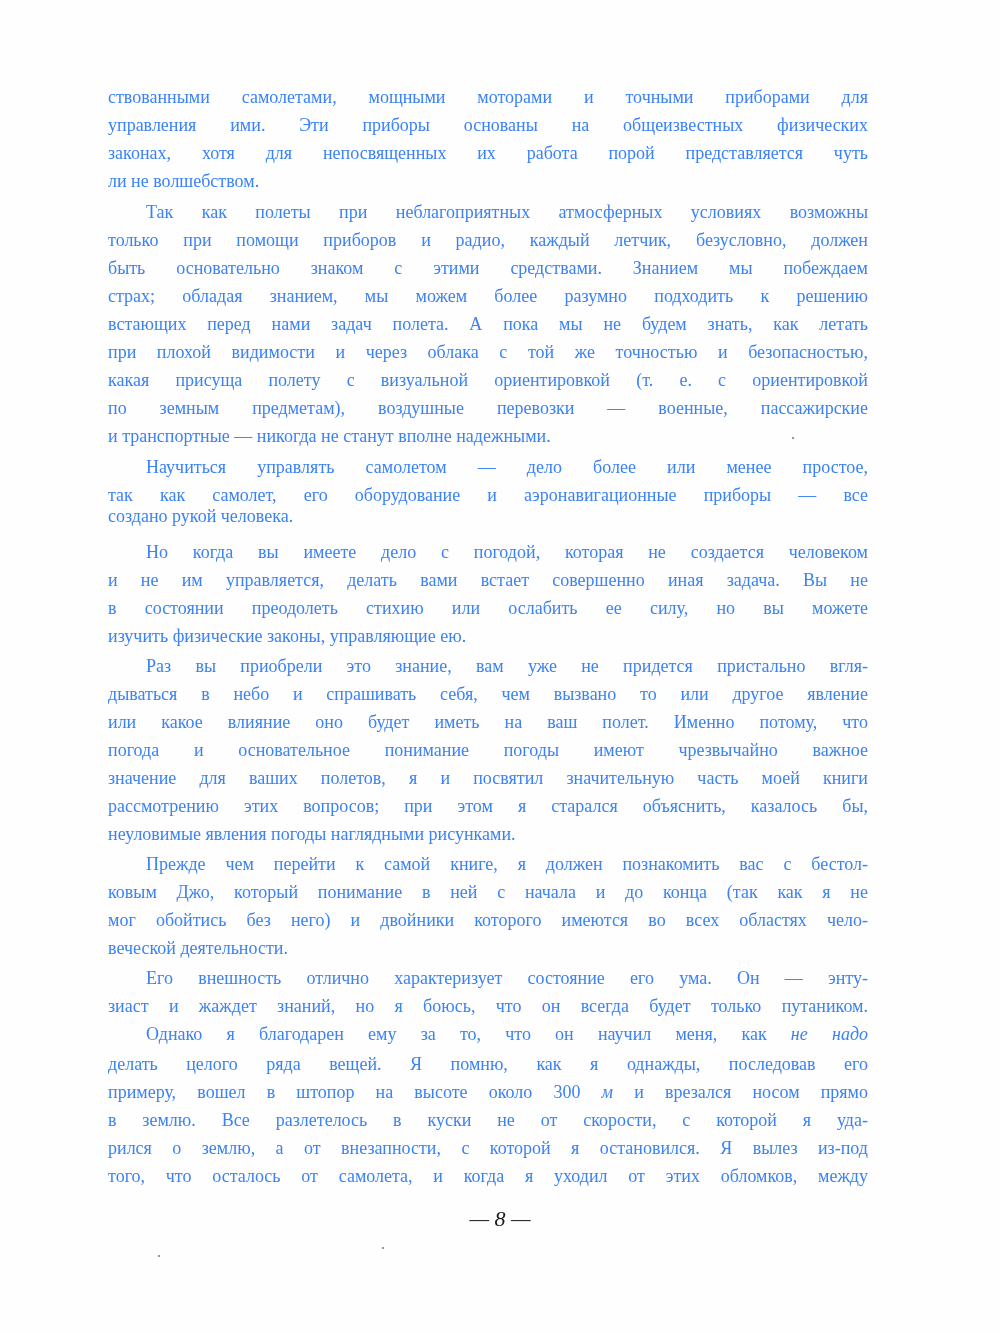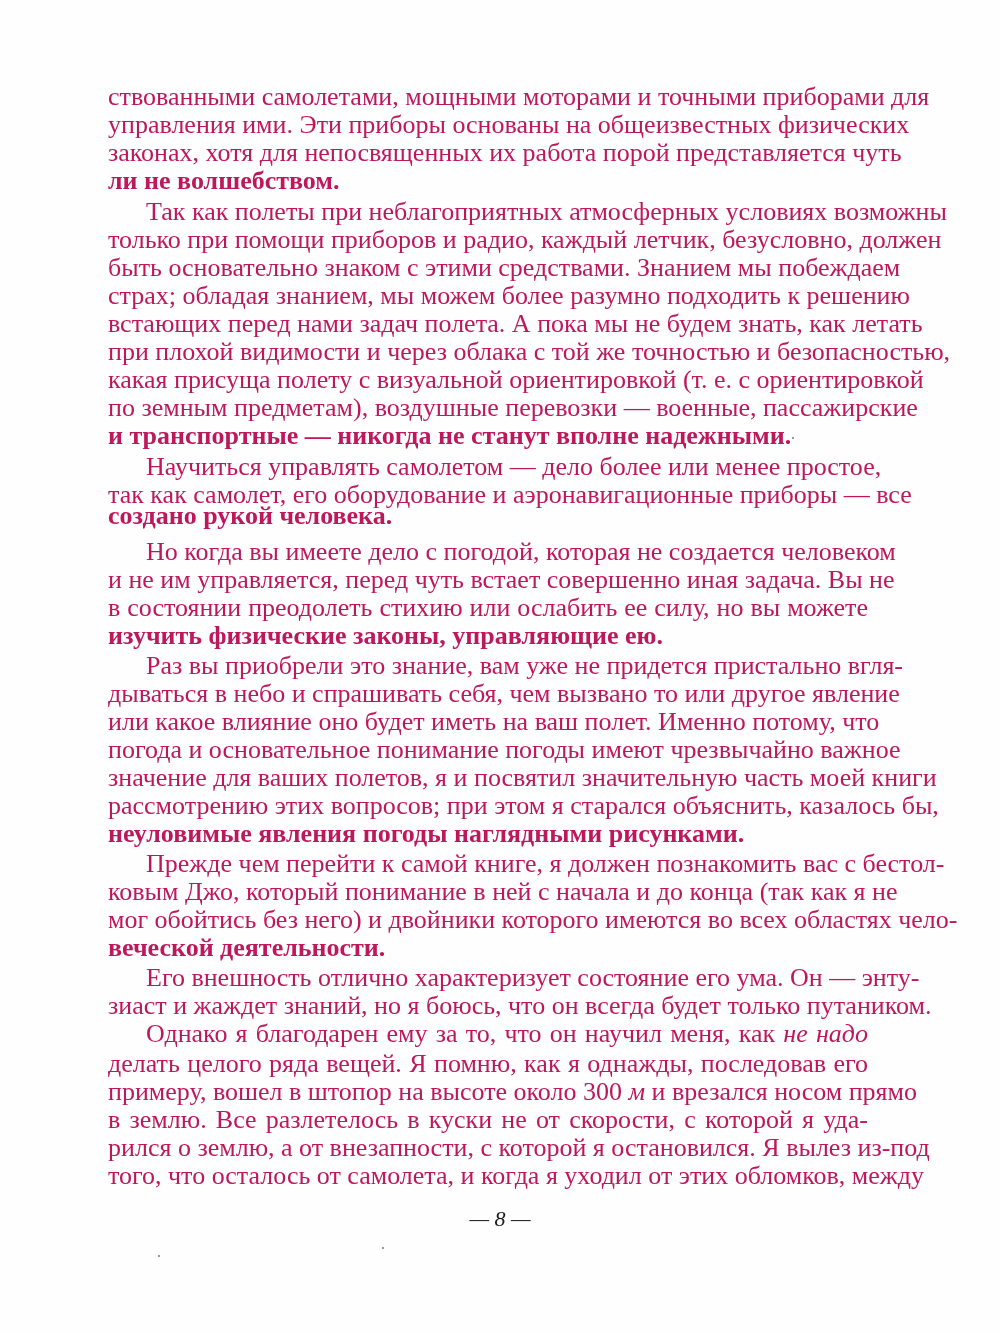--- a/index.html
+++ b/index.html
@@ -1,25 +1,25 @@
 <!DOCTYPE html>
 <html><head>
 <meta charset="utf-8">
 <style>
   html, body { margin: 0; padding: 0; background: #ffffff; }
   body { width: 1000px; height: 1333px; position: relative; overflow: hidden; }
   .page { position: absolute; left: 0; top: 0; width: 1000px; height: 1333px; background: #fefefe; }
   .line {
     position: absolute; left: 108px; width: 760px; height: 28px;
     font-family: "Liberation Serif", "DejaVu Serif", serif;
-    font-size: 26px; line-height: 28px; color: #be185d;
+    font-size: 18px; line-height: 28px; color: #3b82f6;
     white-space: nowrap; text-align: justify; text-align-last: justify;
     letter-spacing: 0px;
   }
-  .line.last { text-align-last: left; font-weight: bold; }
+  .line.last { text-align-last: left; }
   .line.indent { left: 146px; width: 722px; }
   .page-number {
     position: absolute; left: 440px; width: 120px; top: 1206px; height: 30px;
     text-align: center; font-family: "Liberation Serif", serif; font-size: 22px;
     font-style: italic; color: #1a1a1a;
   }
   .speck { position: absolute; width: 2px; height: 2px; background: #777; border-radius: 50%; }
 </style>
 </head>
 <body>
@@ -46,21 +46,21 @@
   </div>
 
   <div>
     <div class="line indent" style="top:453px">Научиться управлять самолетом — дело более или менее простое,</div>
     <div class="line" style="top:481px">так как самолет, его оборудование и аэронавигационные приборы — все</div>
     <div class="line last" style="top:502px">создано рукой человека.</div>
   </div>
 
   <div>
     <div class="line indent" style="top:538px">Но когда вы имеете дело с погодой, которая не создается человеком</div>
-    <div class="line" style="top:566px">и не им управляется, перед чуть встает совершенно иная задача. Вы не</div>
+    <div class="line" style="top:566px">и не им управляется, делать вами встает совершенно иная задача. Вы не</div>
     <div class="line" style="top:594px">в состоянии преодолеть стихию или ослабить ее силу, но вы можете</div>
     <div class="line last" style="top:622px">изучить физические законы, управляющие ею.</div>
   </div>
 
   <div>
     <div class="line indent" style="top:652px">Раз вы приобрели это знание, вам уже не придется пристально вгля-</div>
     <div class="line" style="top:680px">дываться в небо и спрашивать себя, чем вызвано то или другое явление</div>
     <div class="line" style="top:708px">или какое влияние оно будет иметь на ваш полет. Именно потому, что</div>
     <div class="line" style="top:736px">погода и основательное понимание погоды имеют чрезвычайно важное</div>
     <div class="line" style="top:764px">значение для ваших полетов, я и посвятил значительную часть моей книги</div>

